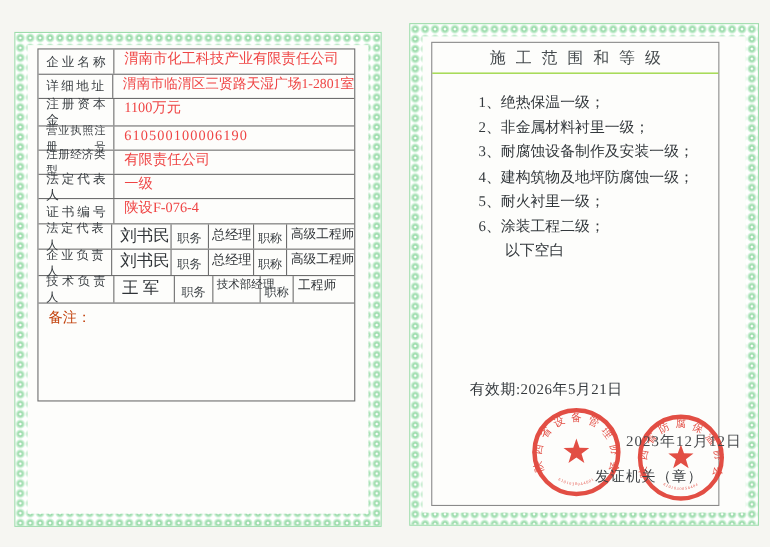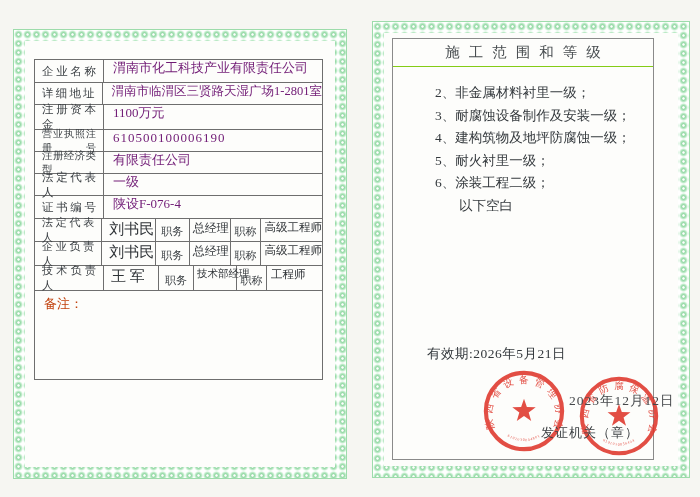--- a/index.html
+++ b/index.html
@@ -18,39 +18,39 @@
       rgba(189,234,200,.3) 4.1px, transparent 4.6px);
     background-size:9px 9px;
     border:1px solid #9ddcab;
     box-sizing:border-box;
   }
   .page-inner{
     position:absolute; inset:11px; background:#fdfdfb;
   }
   
   .tbl{
-    position:absolute; left:9px; top:18px; width:289px; height:321px;
+    position:absolute; left:9px; top:3px; width:289px; height:321px;
     border:1px solid #6e6e6e; box-sizing:border-box;
     display:flex; flex-direction:column;
   }
   .trow{display:flex; border-bottom:1px solid #6e6e6e; box-sizing:border-box;}
   .trow:last-child{border-bottom:none; flex:1;}
   .cell{box-sizing:border-box; overflow:visible;}
   .lblcell{
     width:69px; border-right:1px solid #6e6e6e;
     display:flex; align-items:center;
     font-size:11.5px; color:#3a3f43; letter-spacing:0;
     padding:0 7px;
   }
   .lblcell span{
     display:block; width:100%;
     text-align:justify; text-align-last:justify;
   }
   .valcell{
-    flex:1; font-size:13px; line-height:14px; color:#701a75;
+    flex:1; font-size:13px; line-height:14px; color:#ef4444;
     padding:1px 0 0 9px; white-space:nowrap;
   }
   .pname{width:55px; border-right:1px solid #6e6e6e; font-size:15px; padding:1px 0 0 7px;}
   .sublbl{
     width:35px; border-right:1px solid #6e6e6e;
     display:flex; align-items:flex-end; justify-content:center;
     font-size:11px; color:#3a3f43; padding-bottom:2px;
   }
   .sublbl2{width:30px;}
   .pval{width:43px; border-right:1px solid #6e6e6e; font-size:12px; padding:1px 0 0 3px; white-space:nowrap;}
@@ -175,20 +175,21 @@
 
     </div>
   </div>
 </div>
 
 <div class="page" style="left:372px; top:21px; width:318px; height:457px;">
   <div class="page-inner">
     <div class="content-box">
       <div class="scope-title">施工范围和等级</div>
       <div class="scope-list">
+        <div>1、绝热保温一级；</div>
         <div>2、非金属材料衬里一级；</div>
         <div>3、耐腐蚀设备制作及安装一级；</div>
         <div>4、建构筑物及地坪防腐蚀一级；</div>
         <div>5、耐火衬里一级；</div>
         <div>6、涂装工程二级；</div>
         <div class="blank-note">以下空白</div>
       </div>
       <div class="validity">有效期:2026年5月21日</div>
     </div>
   </div>

